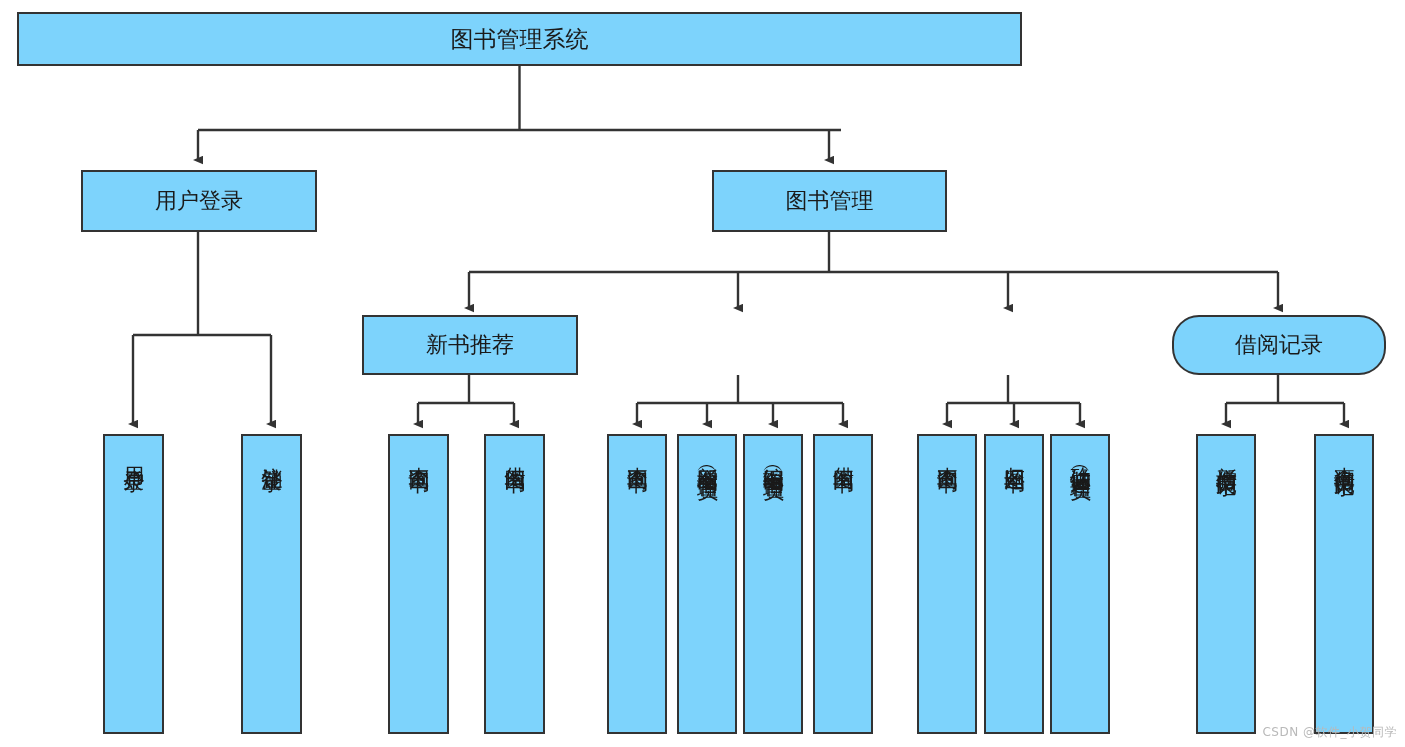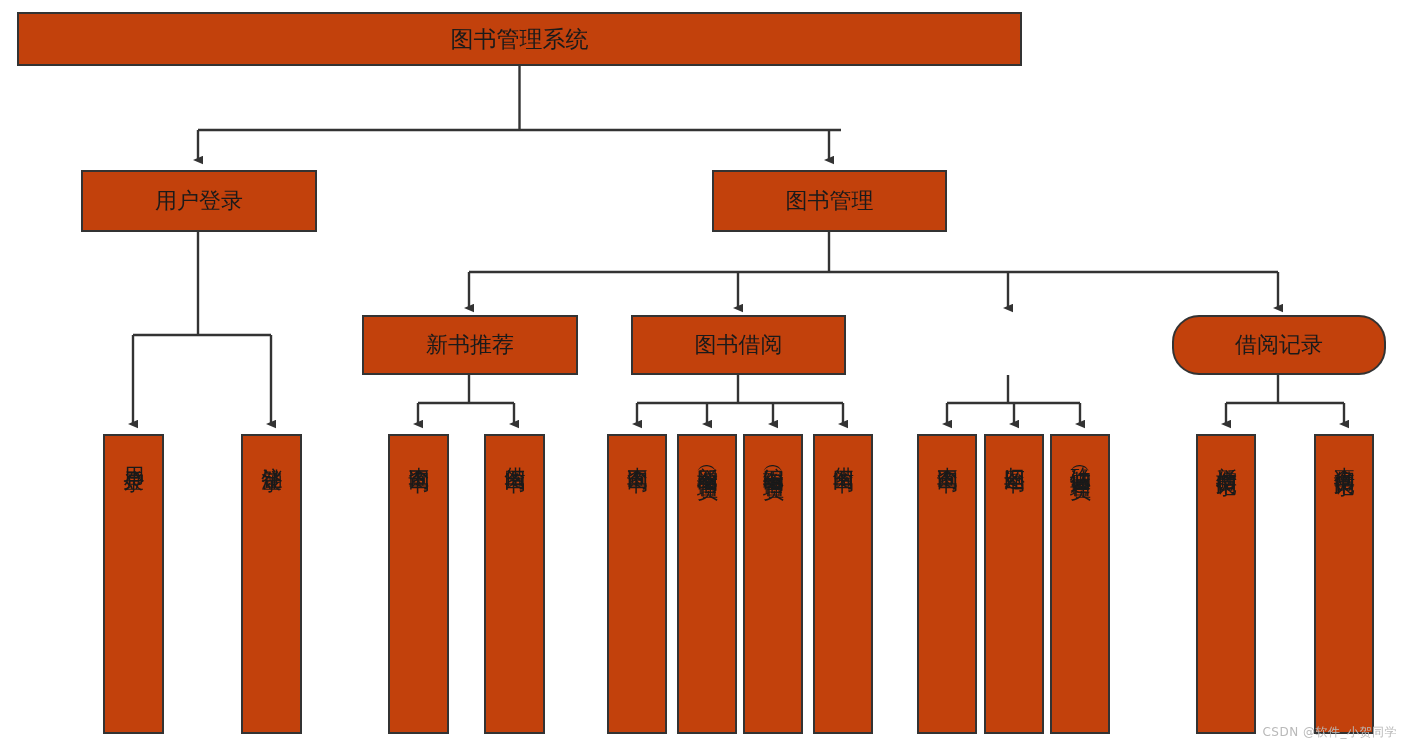--- a/index.html
+++ b/index.html
@@ -20,21 +20,21 @@
   #edge-layer {
     position: absolute;
     left: 0;
     top: 0;
     width: 1405px;
     height: 747px;
   }
   .node {
     position: absolute;
     box-sizing: border-box;
-    background: #c2410c;
+    background: #7dd3fc;
     border: 2px solid #333333;
     display: flex;
     align-items: center;
     justify-content: center;
     z-index: 2;
   }
   .node-label {
     color: #1a1a1a;
     text-align: center;
     line-height: 1.25;
@@ -132,23 +132,20 @@
   <div class="node horizontal" style="left:81px; top:170px; width:236px; height:62px;">
     <span class="node-label">用户登录</span>
   </div>
   <div class="node horizontal" style="left:362px; top:315px; width:216px; height:60px;">
     <span class="node-label">新书推荐</span>
   </div>
 
   <div class="node horizontal" style="left:712px; top:170px; width:235px; height:62px;">
     <span class="node-label">图书管理</span>
   </div>
-  <div class="node horizontal" style="left:631px; top:315px; width:215px; height:60px;">
-    <span class="node-label">图书借阅</span>
-  </div>
   <div class="node horizontal" style="left:1172px; top:315px; width:214px; height:60px;border-radius:27px;">
     <span class="node-label">借阅记录</span>
   </div>
 
   <div class="node vertical" style="left:103px; top:434px; width:61px; height:300px;">
     <span class="node-label">用户登录</span>
   </div>
   <div class="node vertical" style="left:241px; top:434px; width:61px; height:300px;">
     <span class="node-label">注销登录</span>
   </div>

